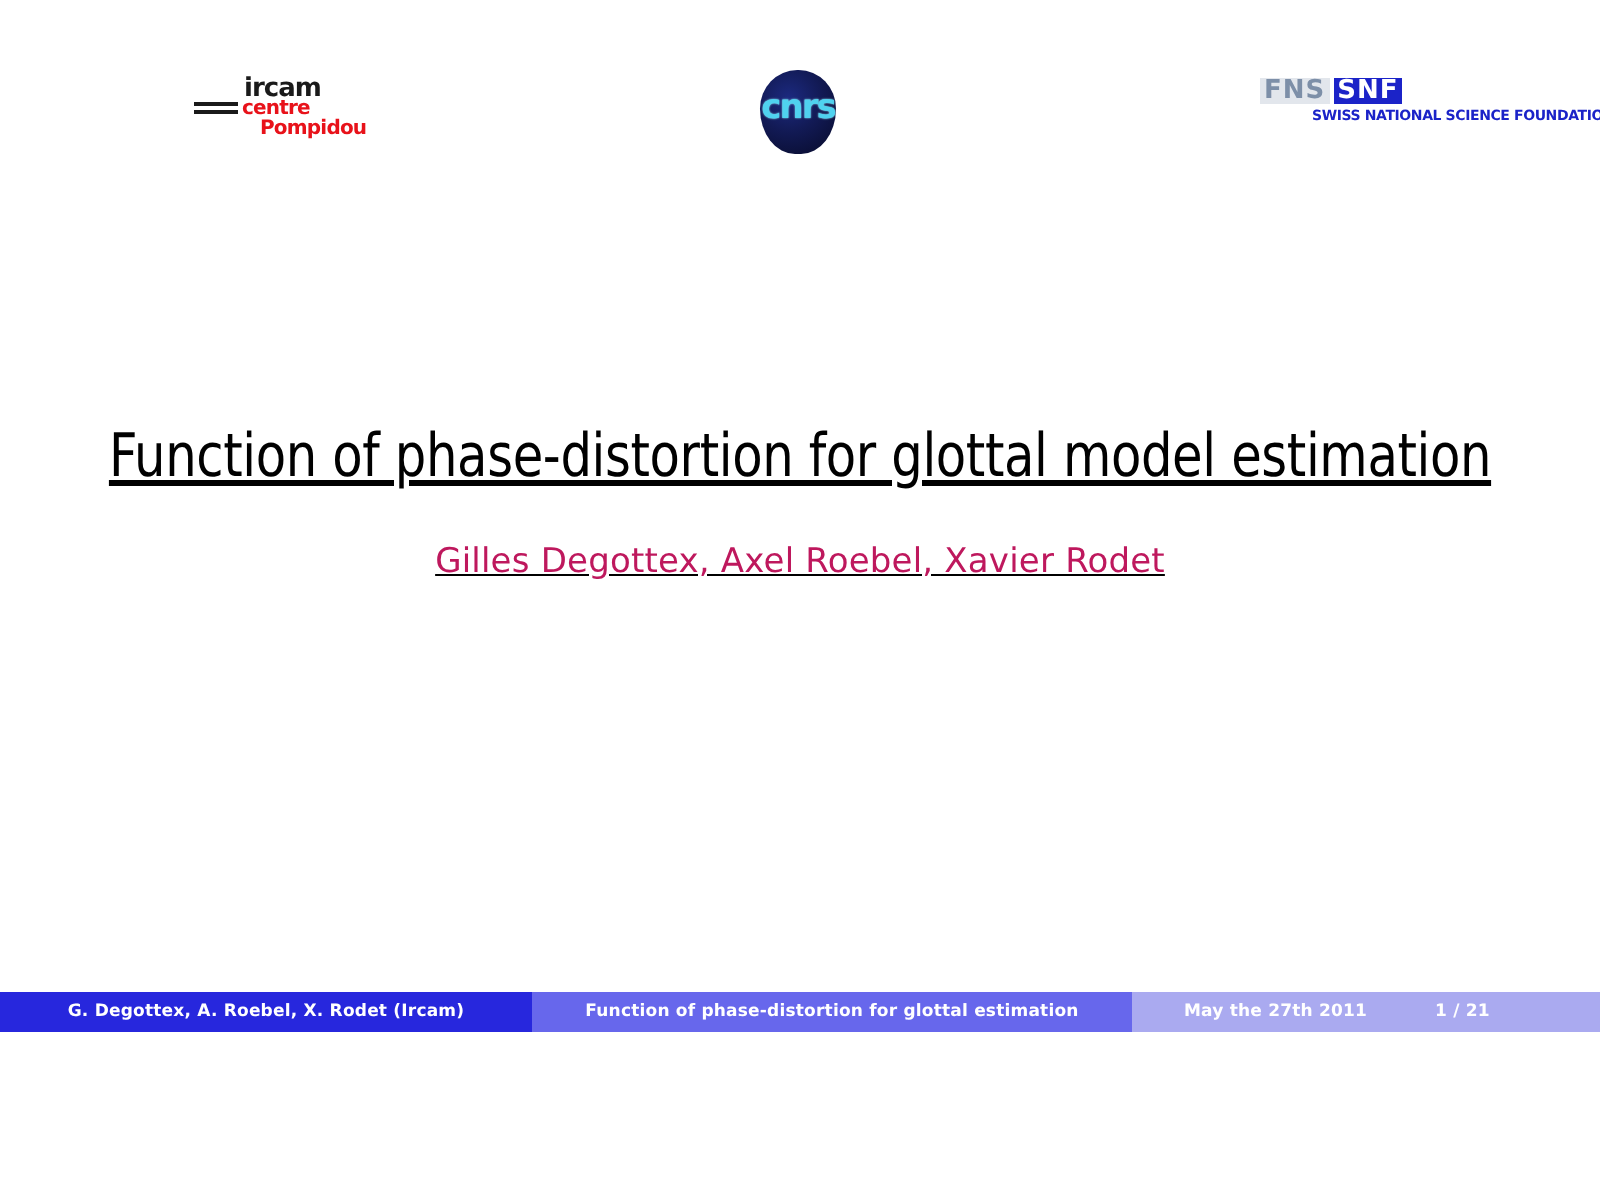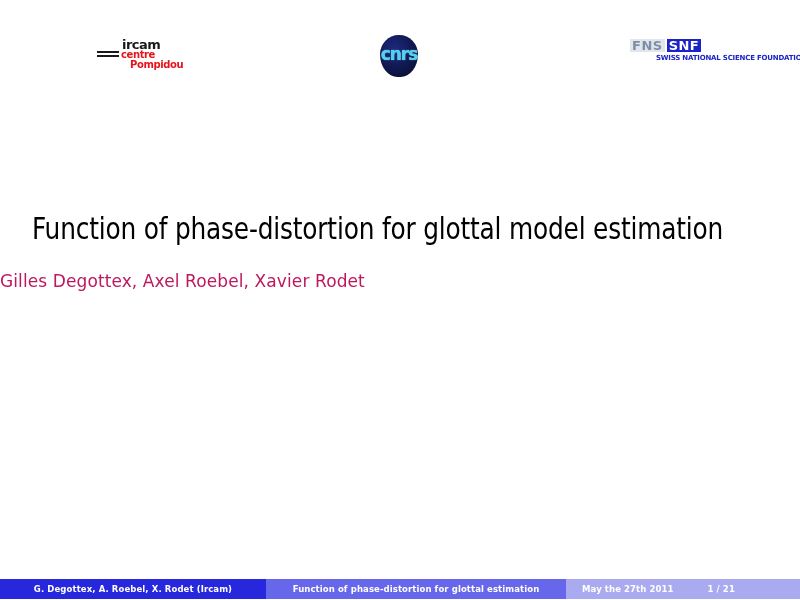--- a/index.html
+++ b/index.html
@@ -14,21 +14,21 @@
     overflow: hidden;
     font-family: "DejaVu Sans", sans-serif;
     color: #000000;
     position: relative;
   }
 
   .slide {
     position: absolute;
     inset: 0;
     width: 800px;
-    height: 599px;
+    height: 516px;
     background: #ffffff;
     display: flex;
     flex-direction: column;
   }
 
   
   .logo-strip {
     position: relative;
     height: 110px;
     flex: 0 0 auto;
@@ -176,20 +176,22 @@
   .body-area {
     position: relative;
     flex: 1 1 auto;
   }
 
   .title-block {
     position: absolute;
     left: 0;
     right: 0;
     top: 100px;
+    text-align: center;
+    text-decoration: underline;
   }
   .slide-title {
     font-family: "DejaVu Sans Condensed", "Liberation Sans Narrow", "DejaVu Sans", sans-serif;
     font-size: 30px;
     font-weight: 400;
     color: #000000;
     letter-spacing: -0.2px;
     line-height: 38px;
     transform: scaleX(0.92);
   }
@@ -233,21 +235,21 @@
   .foot-seg {
     display: flex;
     align-items: center;
     justify-content: center;
     height: 20px;
     overflow: hidden;
     white-space: nowrap;
   }
   .foot-author  { width: 266px; background: #2727dd; }
   .foot-title   { width: 300px; background: #6767ec; }
-  .foot-date    { width: 234px; background: #aaaaf0; justify-content: flex-start; padding-left: 16px; box-sizing: border-box; }
+  .foot-date    { width: 234px; background: #aaaaf0; justify-content: flex-start; padding-left: 26px; box-sizing: border-box; }
   .foot-date .date-text { margin-right: 34px; }
 </style>
 </head>
 <body>
 
 <div class="slide">
 
   <div class="logo-strip">
 
     <div class="logo logo-ircam">

